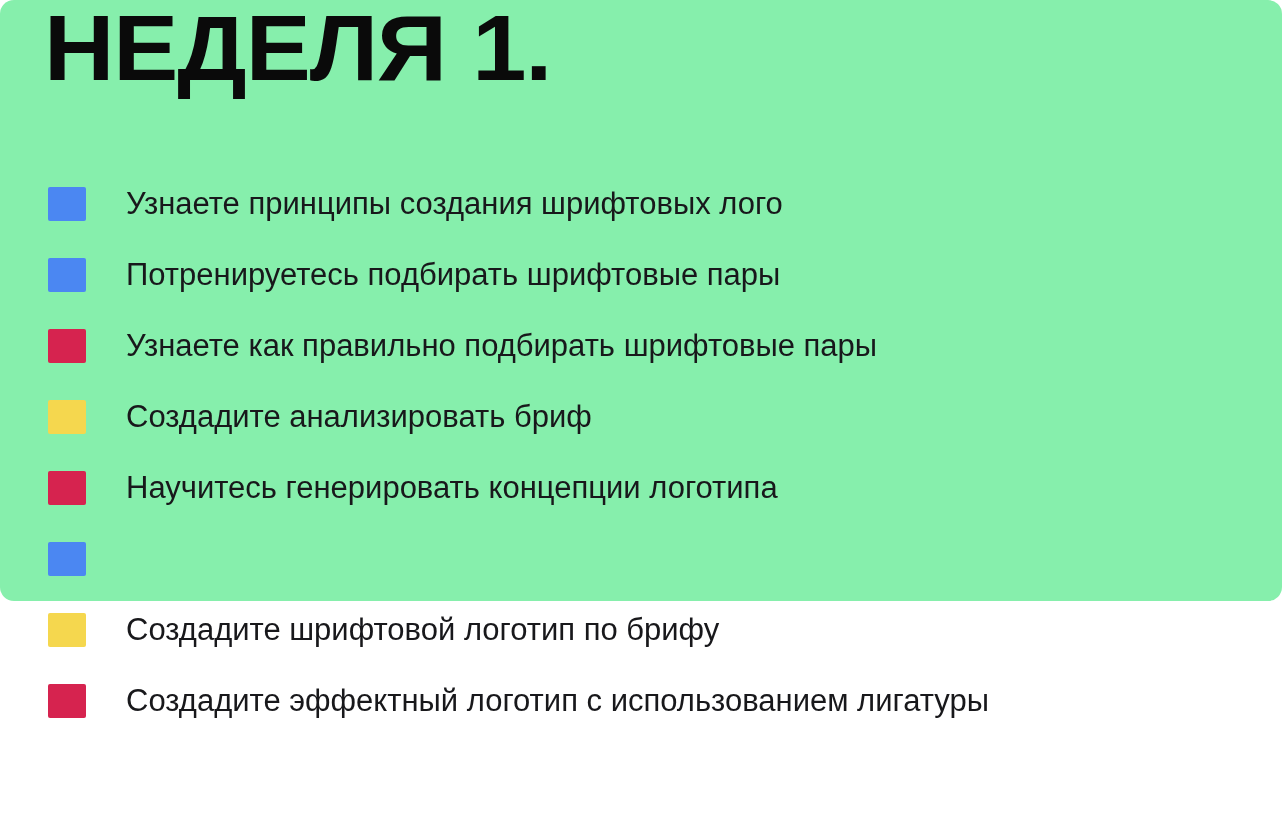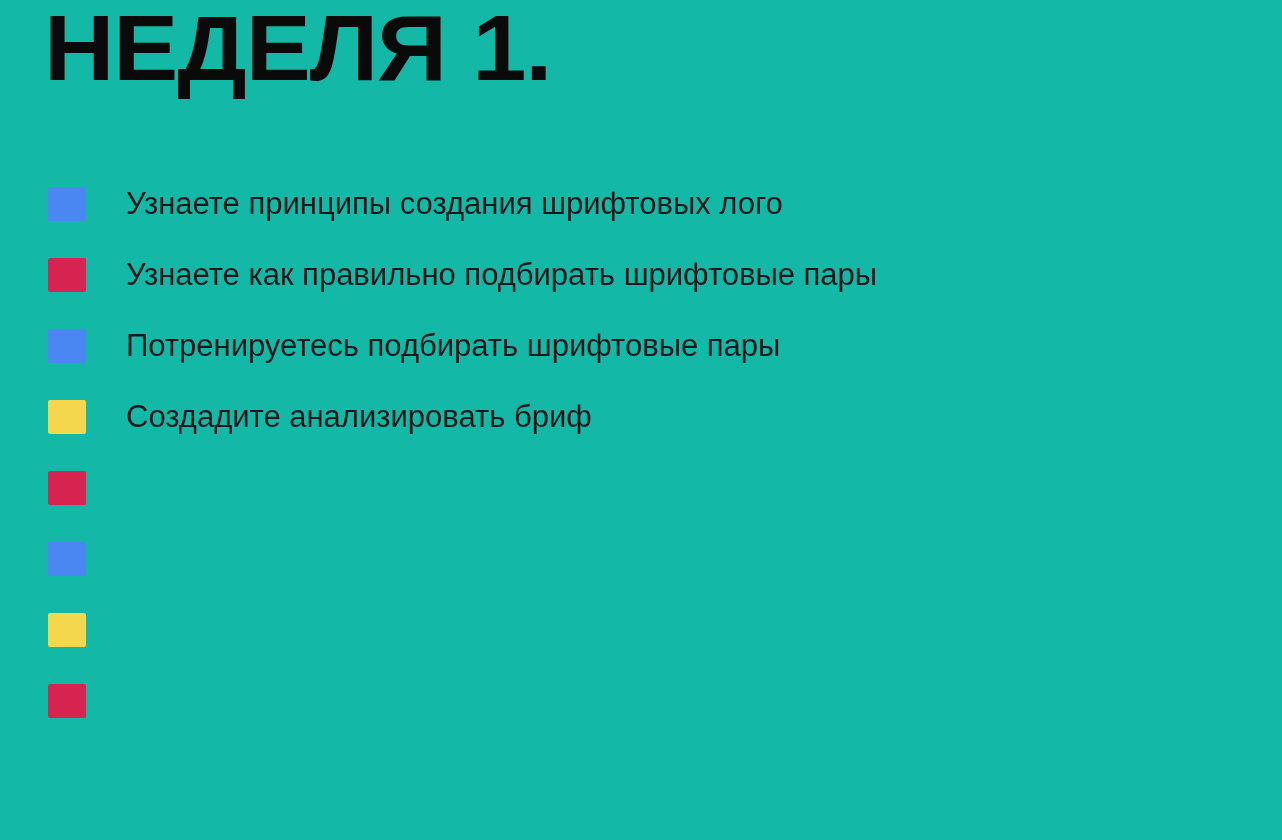--- a/index.html
+++ b/index.html
@@ -9,23 +9,24 @@
   body {
     width: 1282px;
     height: 840px;
     background: #ffffff;
     font-family: "Liberation Sans", sans-serif;
     overflow: hidden;
   }
   .slide {
     position: relative;
     width: 1282px;
-    height: 840px;
-    background: #14b8a6;
+    height: 601px;
+    background: #86efac;
     box-sizing: border-box;
+    border-radius: 14px;
   }
   .title {
     position: absolute;
     left: 44px;
     top: 2px;
     font-family: "Liberation Sans", sans-serif;
     font-weight: 700;
     font-size: 92px;
     line-height: 1.0;
     letter-spacing: -1px;
@@ -65,37 +66,40 @@
 <body style="background: rgb(255, 255, 255);">
 
 <div class="slide">
   <div class="title">НЕДЕЛЯ 1.</div>
   <div class="list">
       <div class="row">
         <span class="bullet" style="background: rgb(75, 135, 242);"></span>
         <span class="row-text">Узнаете принципы создания шрифтовых лого</span>
       </div>
       <div class="row">
+        <span class="bullet" style="background: rgb(75, 135, 242);"></span>
+        <span class="row-text">Потренируетесь подбирать шрифтовые пары</span>
+      </div>
+      <div class="row">
         <span class="bullet" style="background: rgb(214, 35, 79);"></span>
         <span class="row-text">Узнаете как правильно подбирать шрифтовые пары</span>
-      </div>
-      <div class="row">
-        <span class="bullet" style="background: rgb(75, 135, 242);"></span>
-        <span class="row-text">Потренируетесь подбирать шрифтовые пары</span>
       </div>
       <div class="row">
         <span class="bullet" style="background: rgb(245, 215, 78);"></span>
         <span class="row-text">Создадите анализировать бриф</span>
       </div>
       <div class="row">
         <span class="bullet" style="background: rgb(214, 35, 79);"></span>
+        <span class="row-text">Научитесь генерировать концепции логотипа</span>
       </div>
       <div class="row">
         <span class="bullet" style="background: rgb(75, 135, 242);"></span>
       </div>
       <div class="row">
         <span class="bullet" style="background: rgb(245, 215, 78);"></span>
+        <span class="row-text">Создадите шрифтовой логотип по брифу</span>
       </div>
       <div class="row">
         <span class="bullet" style="background: rgb(214, 35, 79);"></span>
+        <span class="row-text">Создадите эффектный логотип с использованием лигатуры</span>
       </div>
     </div>
 </div>
 
 </body></html>

